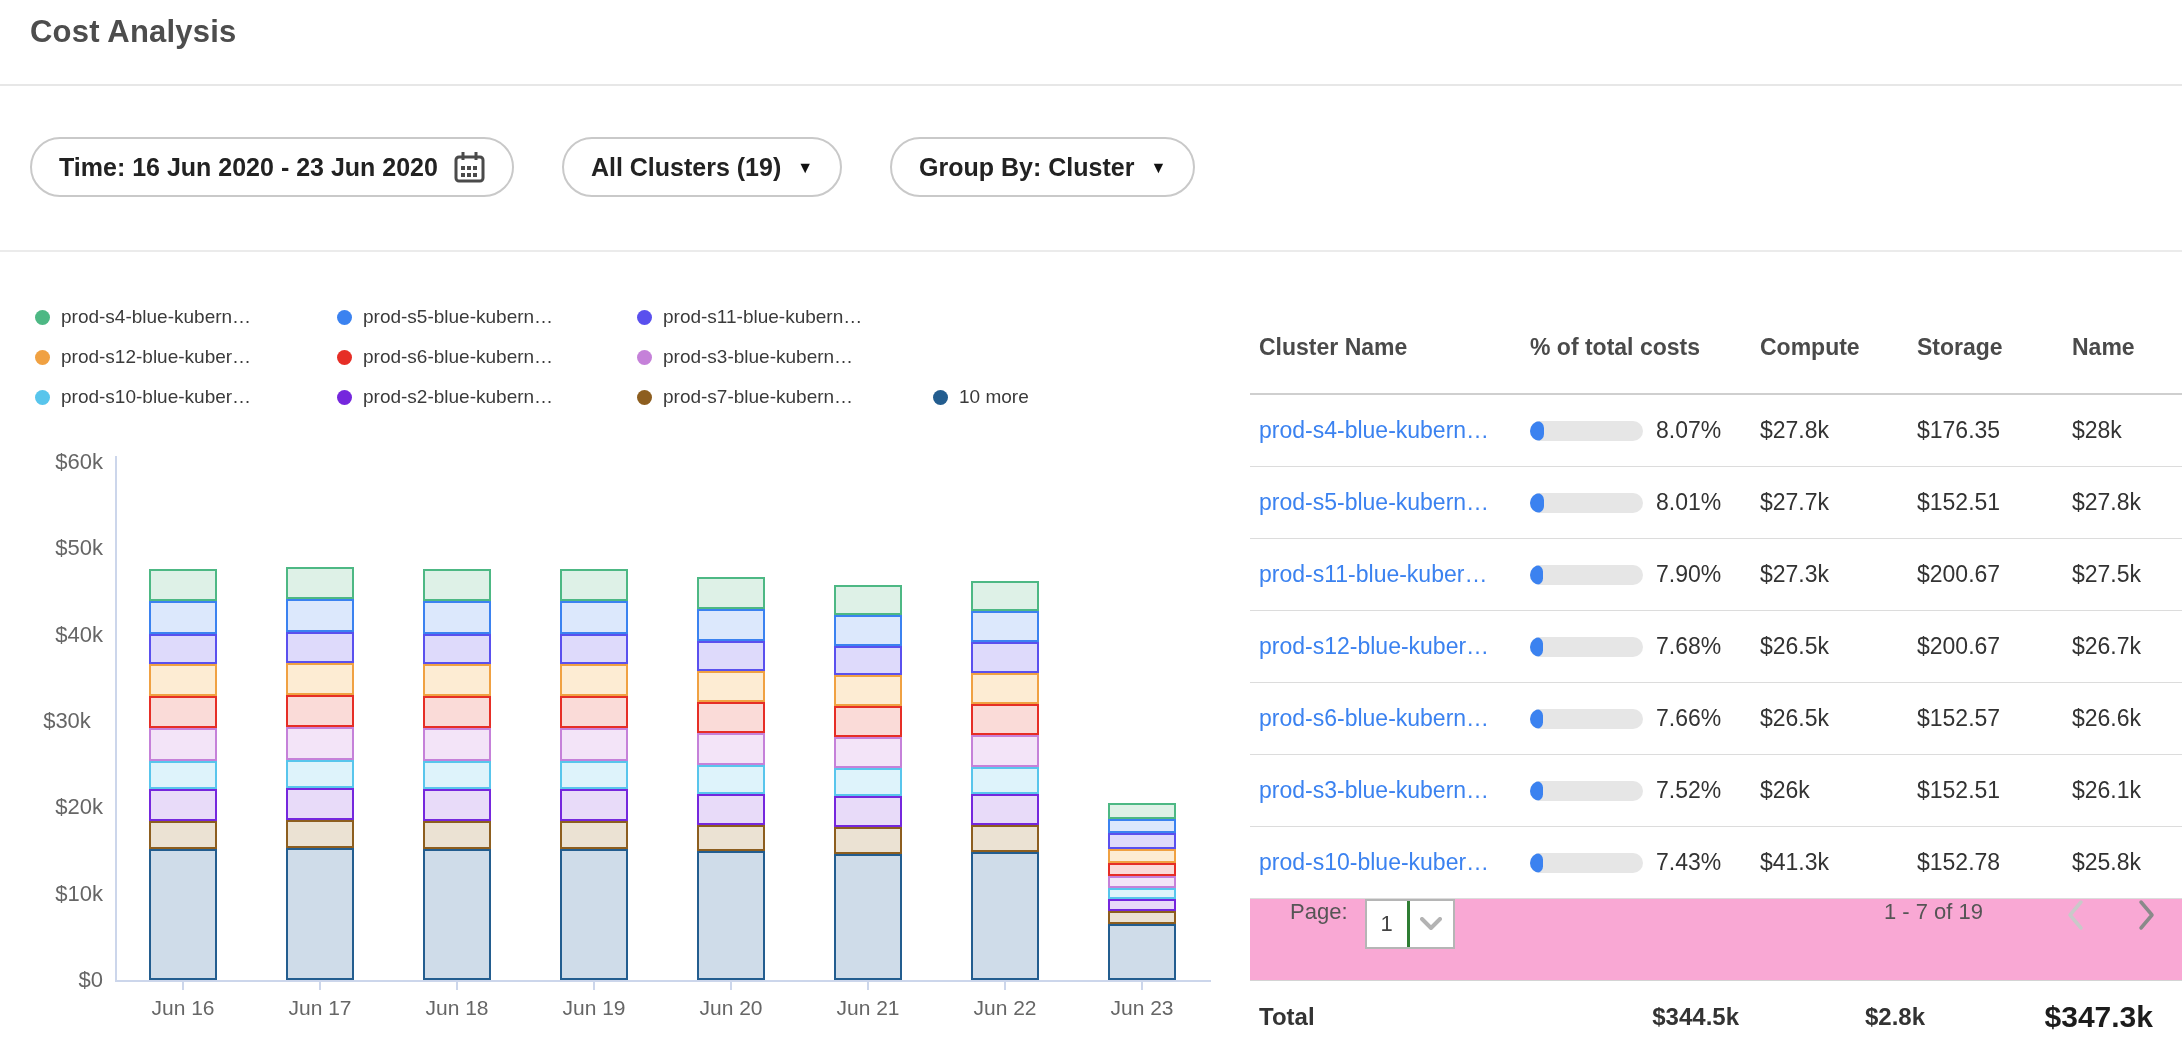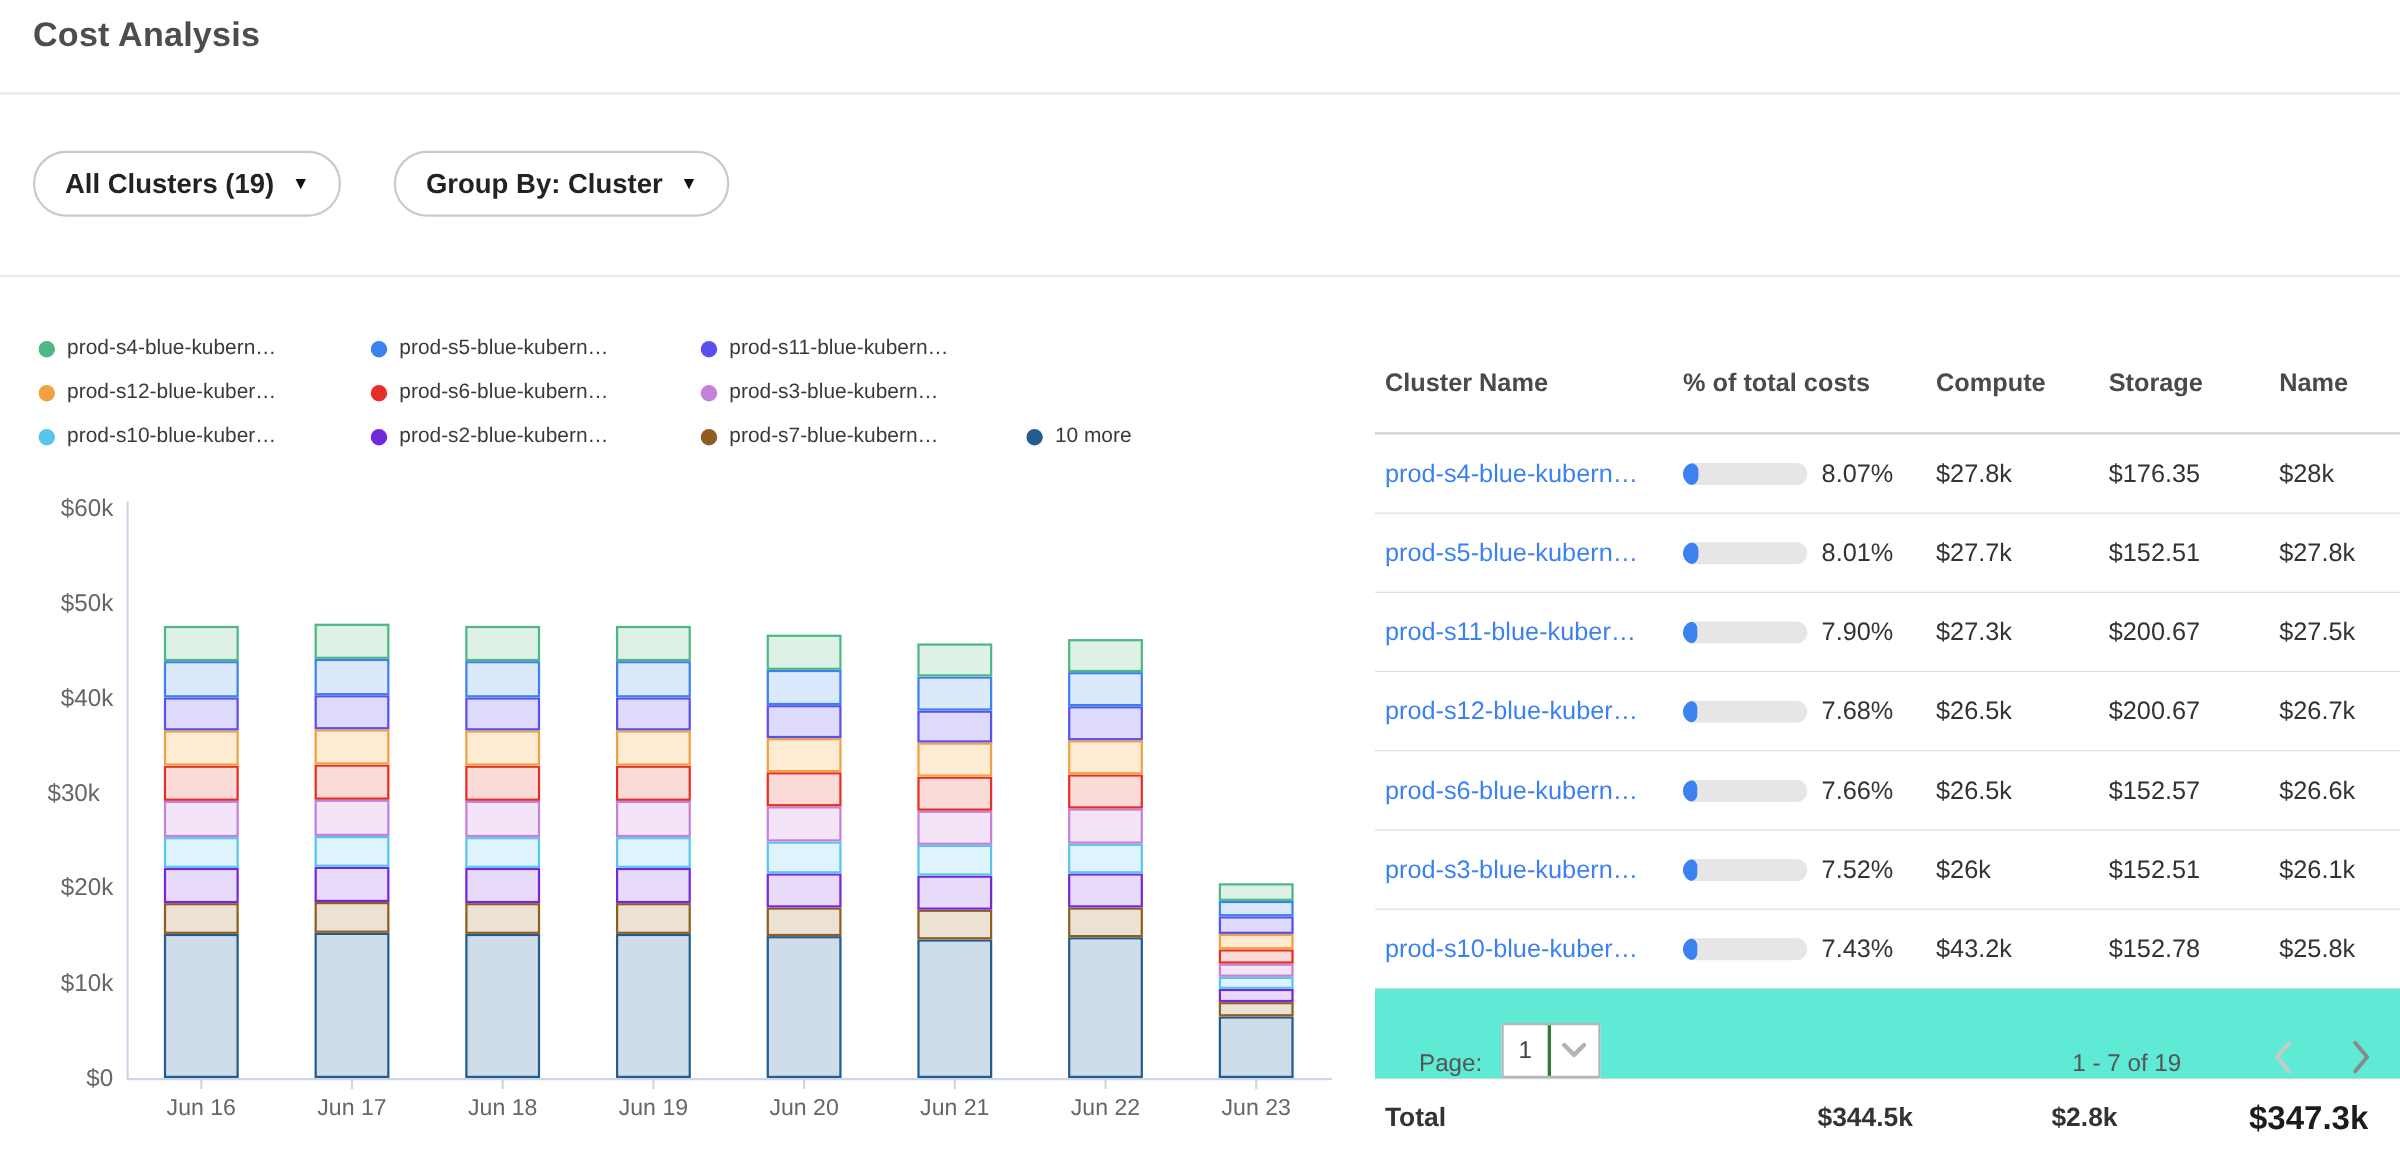--- a/index.html
+++ b/index.html
@@ -30,22 +30,22 @@
   #t-header{height:143px;align-items:end;border-bottom:2px solid #cfcfcf;box-sizing:border-box;padding-bottom:32px;
     font-size:23px;font-weight:700;color:#4a4a4a;}
   #t-header .hc:first-child{padding-left:9px;}
   .t-row{height:72px;border-bottom:1px solid #dcdcdc;box-sizing:border-box;}
   .cell-name{font-size:23px;color:#3b82f0;padding-left:9px;white-space:nowrap;overflow:hidden;cursor:pointer;}
   .cell-pct{display:flex;align-items:center;gap:13px;}
   .pbar{width:113px;height:20px;border-radius:10px;background:#e6e6e6;position:relative;overflow:hidden;}
   .pfill{position:absolute;left:0;top:0;height:20px;border-radius:10px;background:#3b82f0;}
   .pct-text,.cell-val{font-size:23px;color:#333;}
   
-  #t-pagination{height:82px;background:#5eead4;border-bottom:1px solid #d4d4d4;box-sizing:border-box;
-    display:flex;align-items:flex-end;padding:0 25px 0 40px;}
+  #t-pagination{height:82px;background:#f9a8d4;border-bottom:1px solid #d4d4d4;box-sizing:border-box;
+    display:flex;align-items:flex-start;padding:0 25px 0 40px;}
   #page-label{font-size:22px;color:#555;}
   #page-select{margin-left:17px;width:90px;height:50px;background:#fff;border:2px solid #b5b5b5;box-sizing:border-box;
     display:flex;align-items:stretch;cursor:pointer;}
   #page-select .num{width:40px;display:flex;align-items:center;justify-content:center;font-size:22px;color:#444;}
   #page-select .green-caret{width:3px;background:#2f7d33;}
   #page-select .dd{flex:1;display:flex;align-items:center;justify-content:center;}
   #page-range{margin-left:auto;font-size:22px;color:#555;}
   .nav-btn{background:none;border:none;padding:0;cursor:pointer;display:flex;align-items:center;}
   #prev-btn{margin-left:82px;}
   #next-btn{margin-left:52px;}
@@ -55,20 +55,38 @@
   #t-total .tv{font-size:24px;text-align:right;}
   #t-total .tg{font-size:30px;color:#1c1c1c;text-align:right;padding-right:29px;}
 </style>
 </head>
 <body>
 
 <div id="page-title">Cost Analysis</div>
 <div id="header-divider"></div>
 
 <div id="filters">
+  <div class="pill">
+    <span>Time: 16 Jun 2020 - 23 Jun 2020</span>
+    <span class="cal-icon">
+      <svg width="31" height="33" viewBox="0 0 31 33">
+        <rect x="2" y="6" width="27" height="24" rx="3" fill="none" stroke="#4a4a4a" stroke-width="3"></rect>
+        <line x1="9" y1="1" x2="9" y2="9" stroke="#4a4a4a" stroke-width="3"></line>
+        <line x1="22" y1="1" x2="22" y2="9" stroke="#4a4a4a" stroke-width="3"></line>
+        <g fill="#4a4a4a">
+          <rect x="7" y="15" width="4" height="4"></rect>
+            <rect x="13" y="15" width="4" height="4"></rect>
+            <rect x="19" y="15" width="4" height="4"></rect>
+          <rect x="7" y="22" width="4" height="4"></rect>
+            <rect x="13" y="22" width="4" height="4"></rect>
+            <rect x="19" y="22" width="4" height="4"></rect>
+        </g>
+      </svg>
+    </span>
+  </div>
   <div class="pill">
     <span>All Clusters (19)</span>
     <span class="caret">▼</span>
   </div>
   <div class="pill">
     <span>Group By: Cluster</span>
     <span class="caret">▼</span>
   </div>
 </div>
 <div id="content-divider"></div>
@@ -307,21 +325,21 @@
         <div class="cell-val">$26.1k</div>
       </div>
       <div class="t-grid t-row">
         <div class="cell-name">prod-s10-blue-kuber…</div>
         <div class="cell-pct">
           <span class="pbar">
             <span class="pfill" style="width:13px"></span>
           </span>
           <span class="pct-text">7.43%</span>
         </div>
-        <div class="cell-val">$43.2k</div>
+        <div class="cell-val">$41.3k</div>
         <div class="cell-val">$152.78</div>
         <div class="cell-val">$25.8k</div>
       </div>
     </div>
 
   <div id="t-pagination">
     <span id="page-label">Page:</span>
     <div id="page-select">
       <span class="num">1</span>
       <span class="green-caret"></span>

